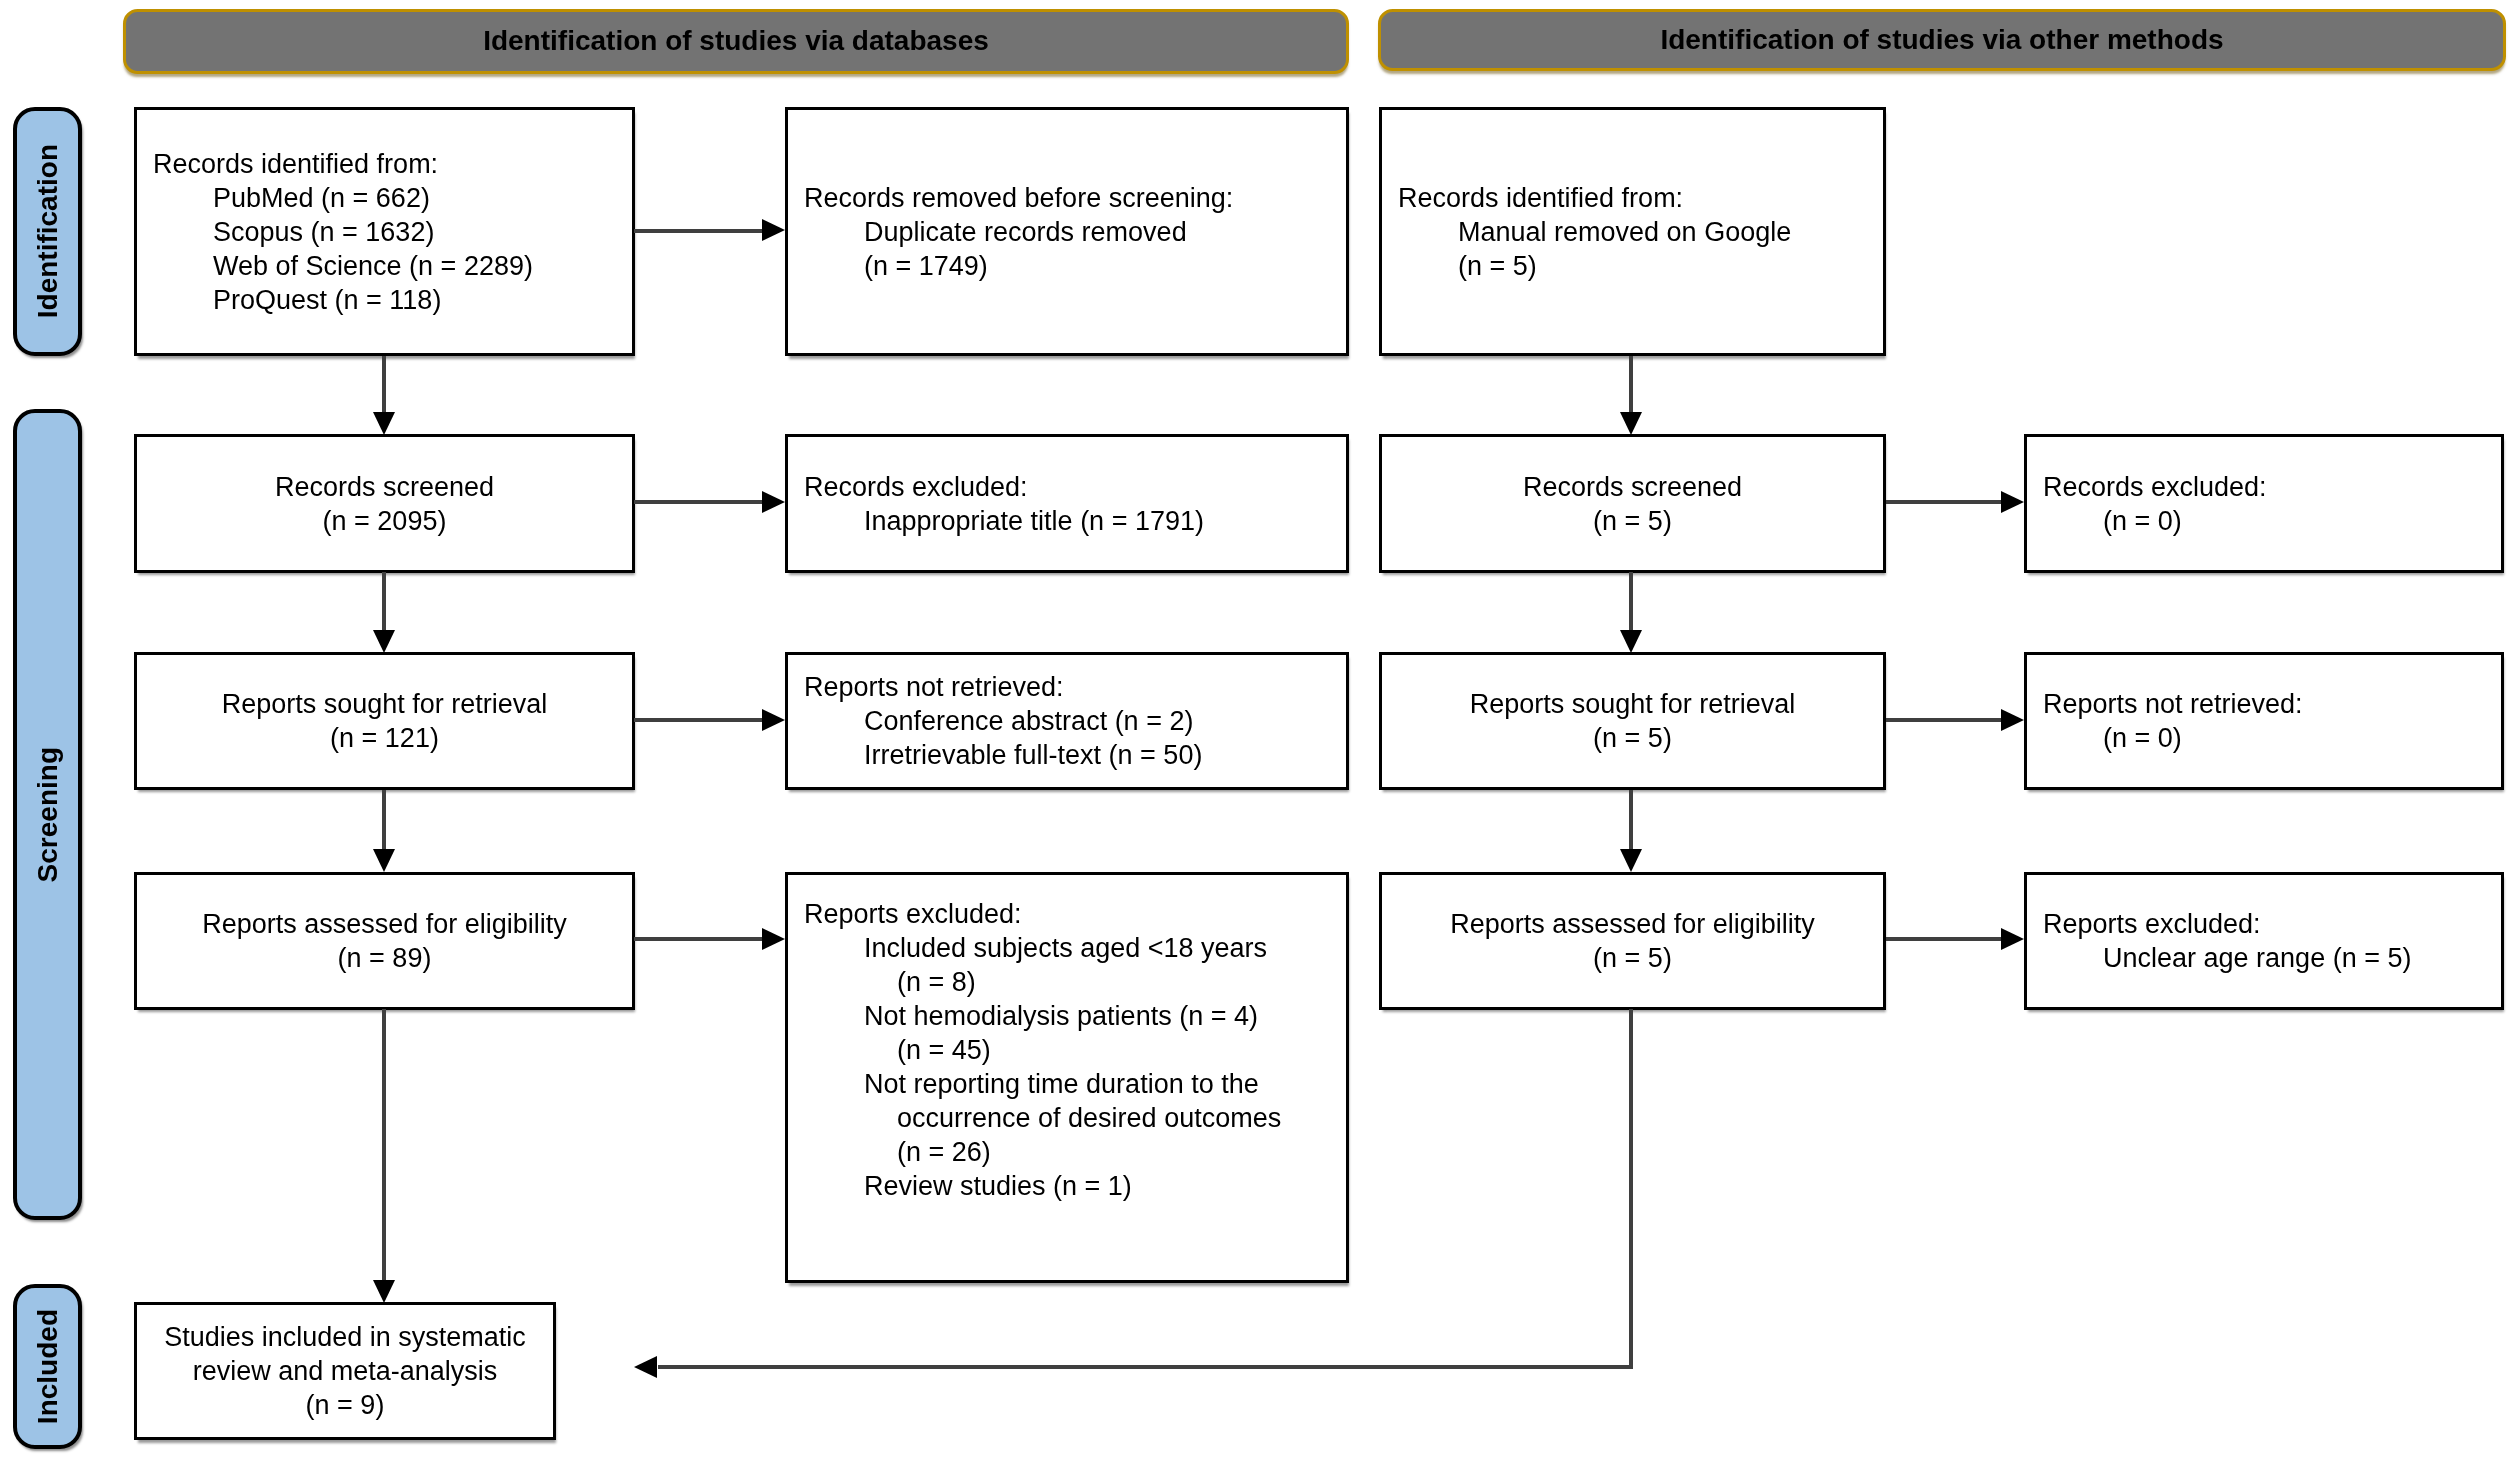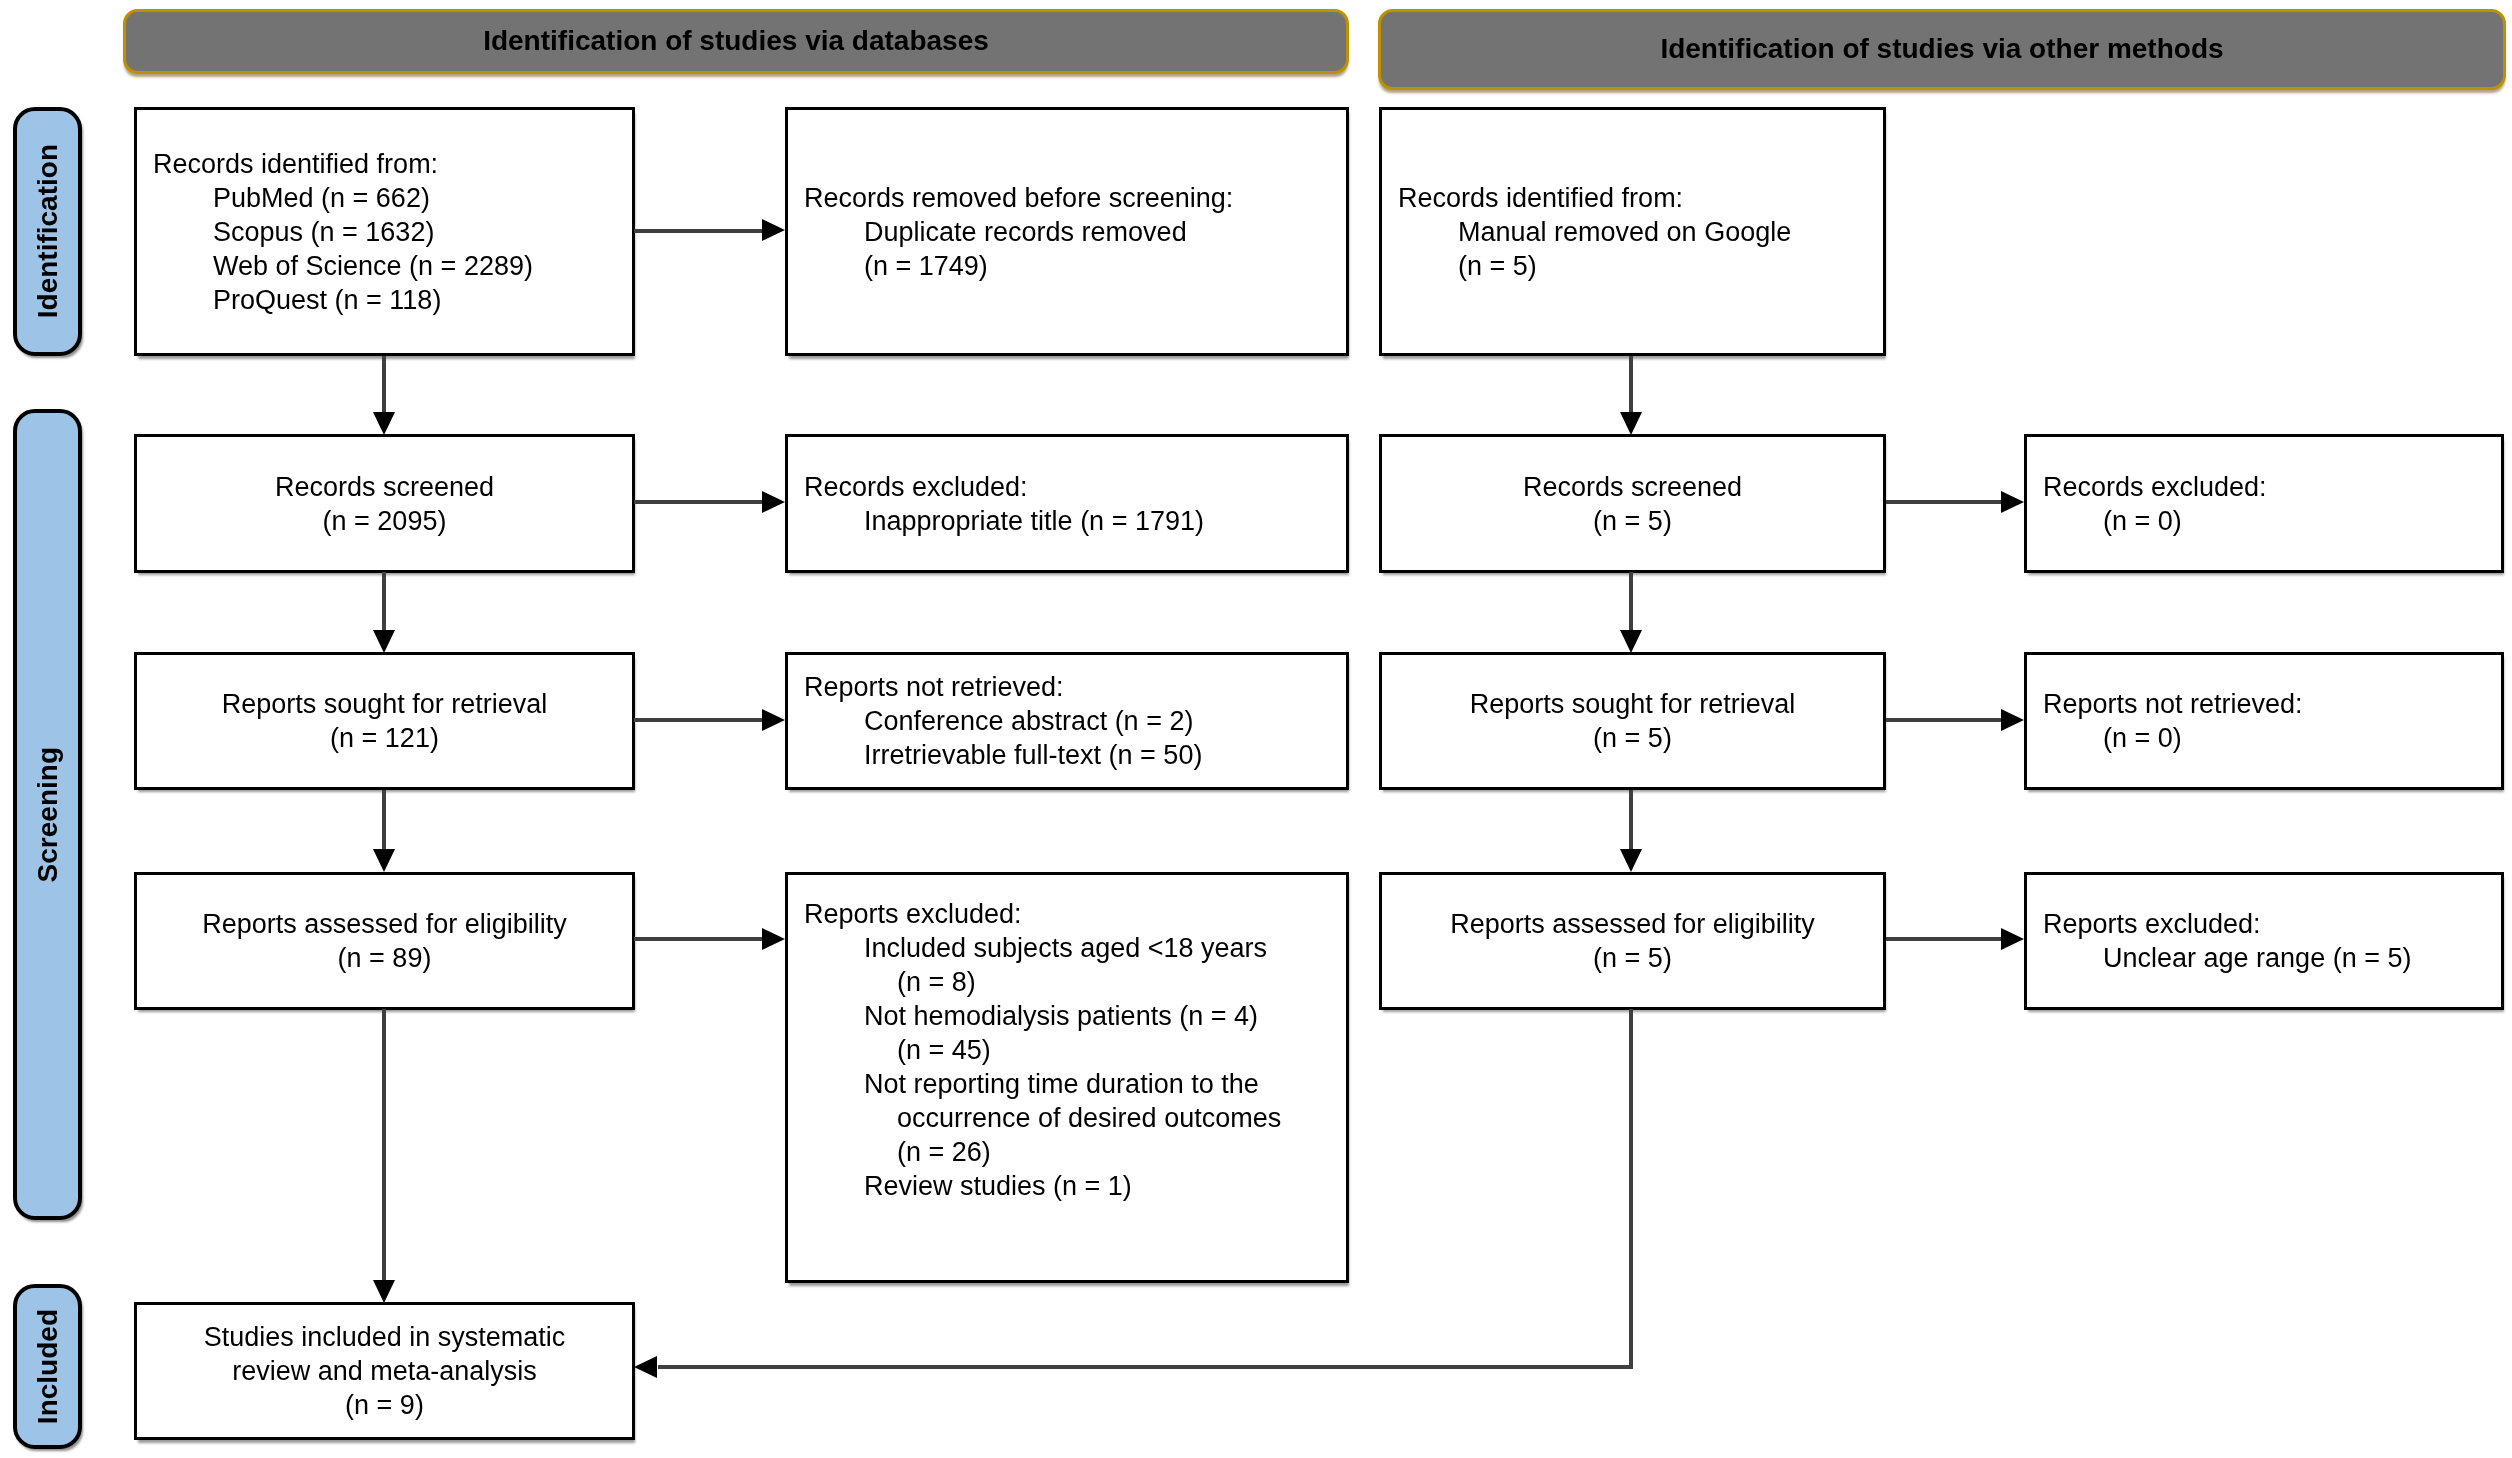--- a/index.html
+++ b/index.html
@@ -59,21 +59,21 @@
   .ah.down{border-left:11px solid transparent;border-right:11px solid transparent;border-top:23px solid #000;}
 </style>
 </head>
 <body>
 
 <div class="canvas">
 
   <div class="header" style="left:123px;top:8.6px;width:1226px;height:65px;">
     <span>Identification of studies via databases</span>
   </div>
-  <div class="header" style="left:1378px;top:8.6px;width:1128px;height:81px;">
+  <div class="header" style="left:1378px;top:8.6px;width:1128px;height:62px;">
     <span>Identification of studies via other methods</span>
   </div>
 
   <div class="stage" style="left:13px;top:107px;width:69px;height:249px;">
     <span>Identification</span>
   </div>
   <div class="stage" style="left:13px;top:409px;width:69px;height:811px;">
     <span>Screening</span>
   </div>
   <div class="stage" style="left:13px;top:1284px;width:69px;height:165px;">
@@ -150,21 +150,21 @@
   </div>
   <div class="box center" style="left:1379px;top:872px;width:507px;height:138px;">
     <span class="l">Reports assessed for eligibility</span>
     <span class="l">(n = 5)</span>
   </div>
   <div class="box" style="left:2024px;top:872px;width:480px;height:138px;">
     <span class="l">Reports excluded:</span>
     <span class="l i1">Unclear age range (n = 5)</span>
   </div>
 
-  <div class="box center" style="left:134px;top:1302px;width:501px;height:138px;">
+  <div class="box center" style="left:134px;top:1302px;width:422px;height:138px;">
     <span class="l">Studies included in systematic</span>
     <span class="l">review and meta-analysis</span>
     <span class="l">(n = 9)</span>
   </div>
 
   <div class="vline" style="left:382px;top:356px;height:56px;"></div>
   <div class="ah down" style="left:373px;top:412px;"></div>
   <div class="vline" style="left:382px;top:572px;height:58px;"></div>
   <div class="ah down" style="left:373px;top:630px;"></div>
   <div class="vline" style="left:382px;top:790px;height:59px;"></div>

